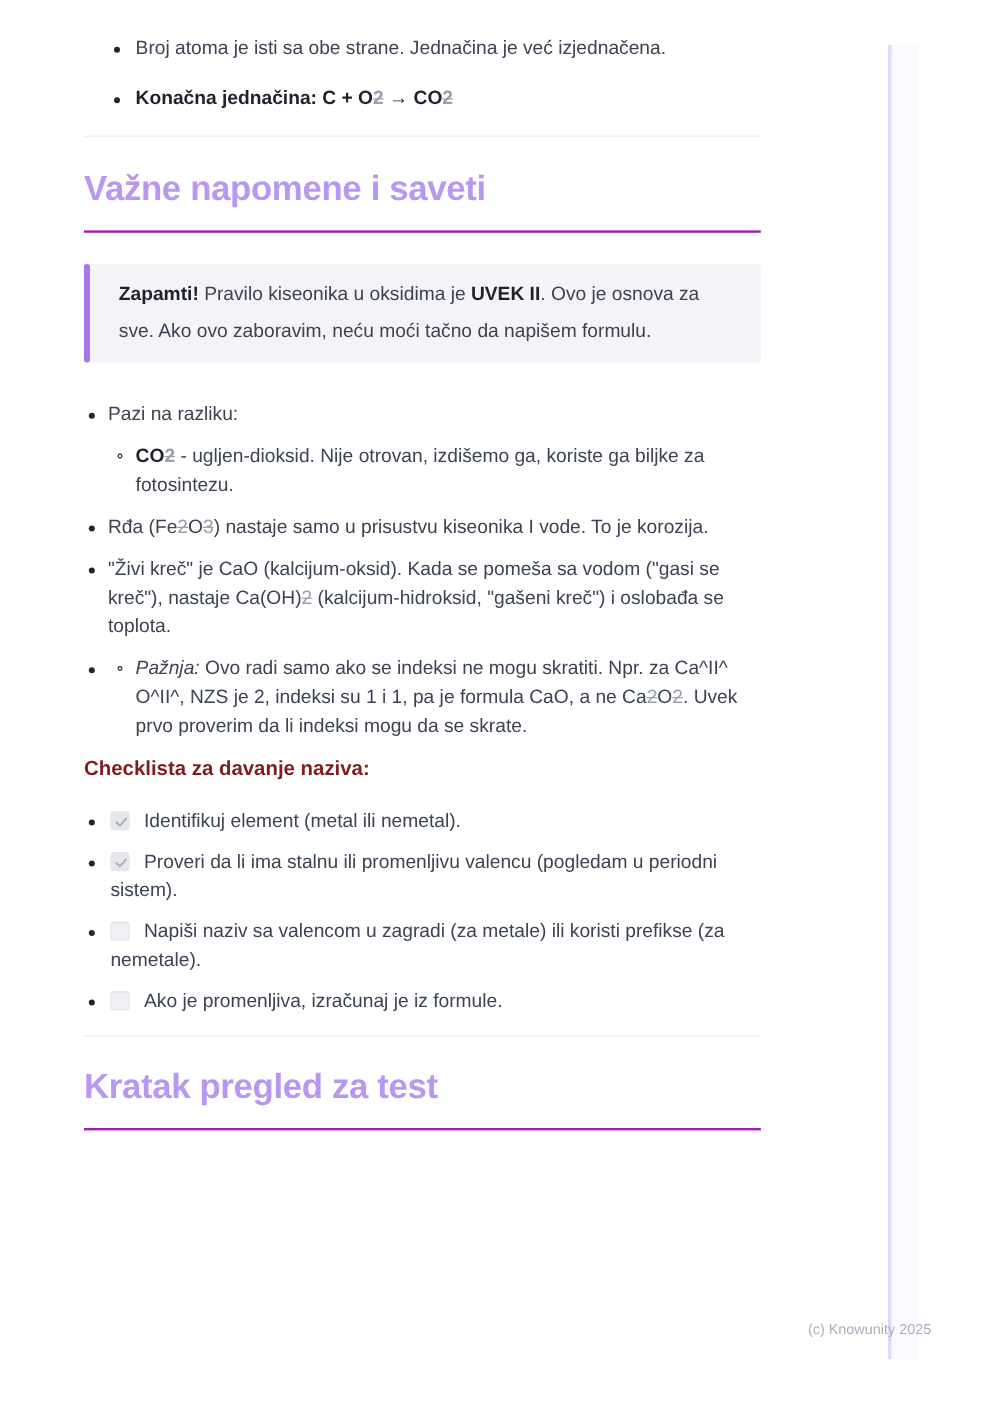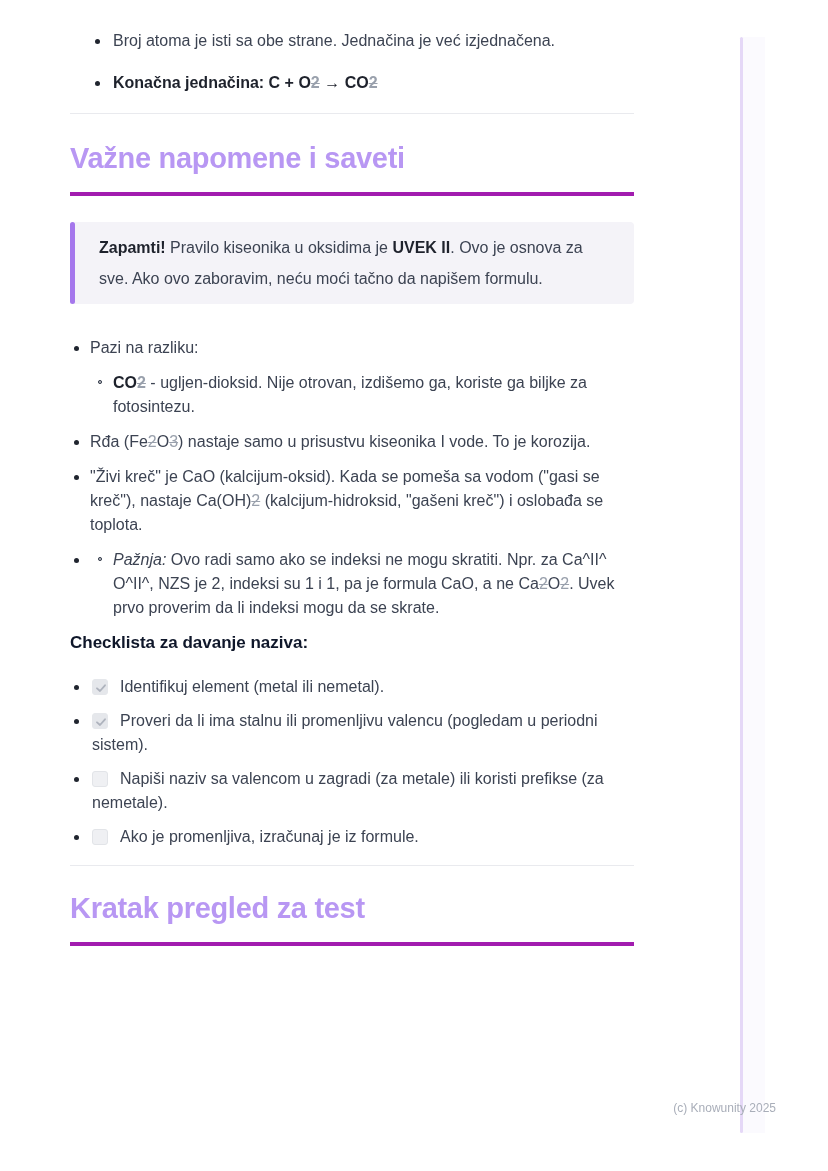--- a/index.html
+++ b/index.html
@@ -42,24 +42,24 @@
   .seg.b { font-weight:700; color:#1e222c; }
   .seg.i { font-style:italic; }
   .seg.strike { color:#99a0ac; text-decoration:line-through; }
 
   
   .rule { border:none; border-top:1px solid #e9eaee; margin:5px 0 0; }
   .rule2 { margin-top:16px; }
   .heading {
     margin:24px 0 0; font-size:29px; line-height:40px; font-weight:700;
     color:#b897f3; letter-spacing:-0.3px;
-    padding-bottom:14px; border-bottom:4px solid #a21caf;
+    padding-bottom:14px; border-bottom:2px solid #a21caf;
   }
   .heading2 { margin-top:22px; }
-  .subheading { margin:10px 0 20px; font-size:17px; line-height:24px; font-weight:700; color:#0f172a; }
+  .subheading { margin:10px 0 20px; font-size:17px; line-height:24px; font-weight:700; color:#7f1d1d; }
 
   
   .callout {
     position:relative; margin:26px 0 32px;
     background:#f4f3f8; border-radius:4px;
     padding:10px 24px 10px 29px;
   }
   .callout-bar {
     position:absolute; left:0; top:0; bottom:0; width:5px;
     border-radius:4px; background:#a577ec;

